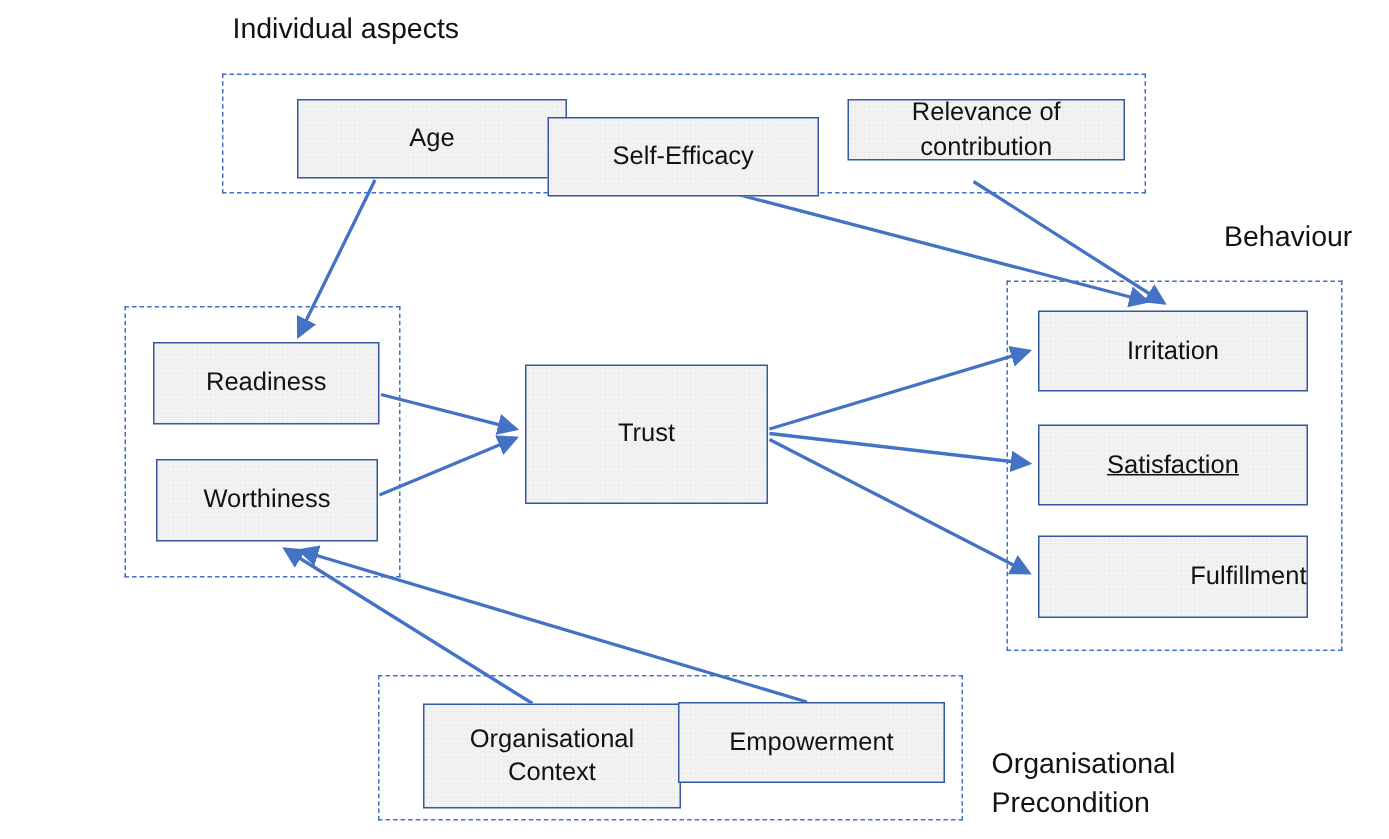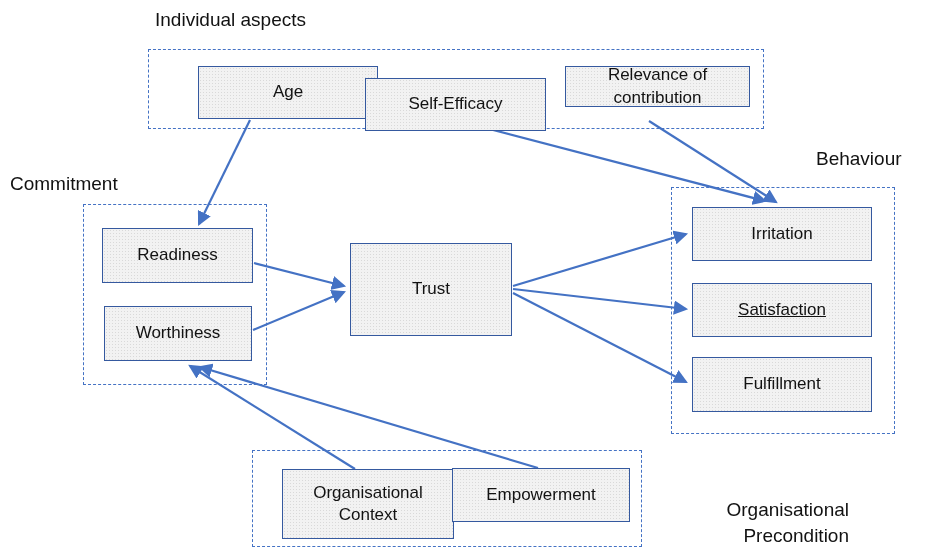--- a/index.html
+++ b/index.html
@@ -43,23 +43,22 @@
       <line x1="538" y1="468" x2="200" y2="367" marker-end="url(#arrow)"></line>
     </g>
   </svg>
 
   <div class="group" style="left:148px;top:49px;width:616px;height:80px;"></div>
   <div class="group" style="left:83px;top:204px;width:184px;height:181px;"></div>
   <div class="group" style="left:671px;top:187px;width:224px;height:247px;"></div>
   <div class="group" style="left:252px;top:450px;width:390px;height:97px;"></div>
 
   <div class="glabel" style="left:155px;top:7px;">Individual aspects</div>
-  <div class="glabel" style="left:10px;top:171px;">Commitment</div>
   <div class="glabel" style="left:816px;top:146px;">Behaviour</div>
-  <div class="glabel wrap" style="left:689px;top:497px;width:160px;text-align:right;">Organisational Precondition</div>
+  <div class="glabel wrap" style="left:661px;top:497px;width:160px;">Organisational Precondition</div>
 
   <div class="node" style="left:162px;top:66px;width:180px;height:53px;margin-left:36px;">
     <span>Age</span>
   </div>
   <div class="node" style="left:365px;top:65px;width:181px;height:53px;margin-top:13px;">
     <span>Self-Efficacy</span>
   </div>
   <div class="node" style="left:565px;top:66px;width:185px;height:41px;">
     <span>Relevance of contribution</span>
   </div>
@@ -71,21 +70,21 @@
   </div>
   <div class="node" style="left:350px;top:243px;width:162px;height:93px;">
     <span>Trust</span>
   </div>
   <div class="node" style="left:692px;top:207px;width:180px;height:54px;">
     <span>Irritation</span>
   </div>
   <div class="node" style="left:692px;top:283px;width:180px;height:54px;text-decoration:underline;">
     <span>Satisfaction</span>
   </div>
-  <div class="node" style="left:692px;top:357px;width:180px;height:55px;">
+  <div class="node" style="left:692px;top:357px;width:180px;height:55px;justify-content:flex-end;">
     <span>Fulfillment</span>
   </div>
   <div class="node" style="left:270px;top:469px;width:172px;height:70px;margin-left:12px;">
     <span>Organisational Context</span>
   </div>
   <div class="node" style="left:452px;top:468px;width:178px;height:54px;">
     <span>Empowerment</span>
   </div>
 
 </div>

